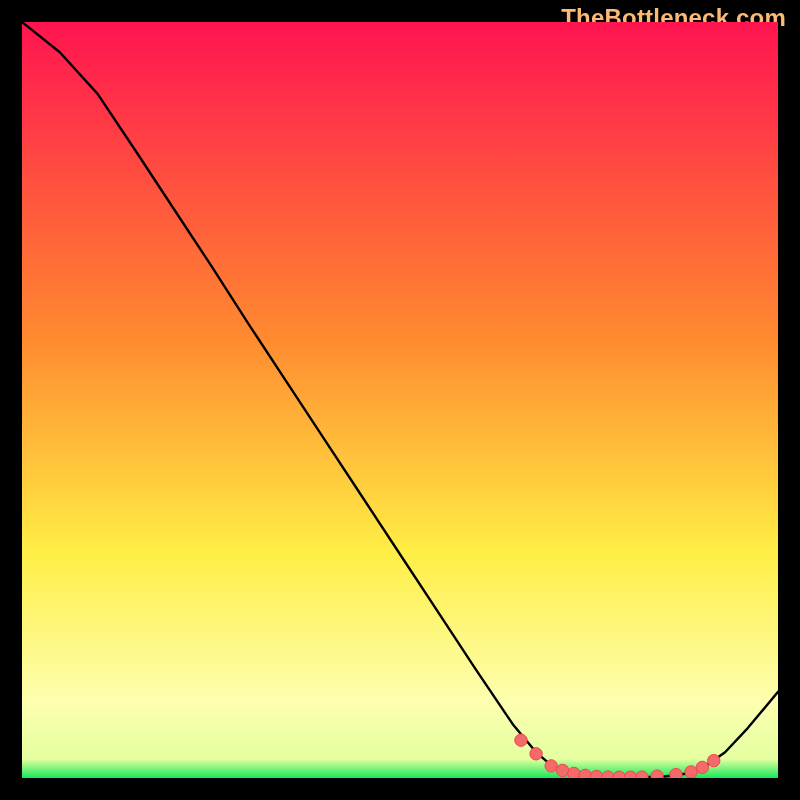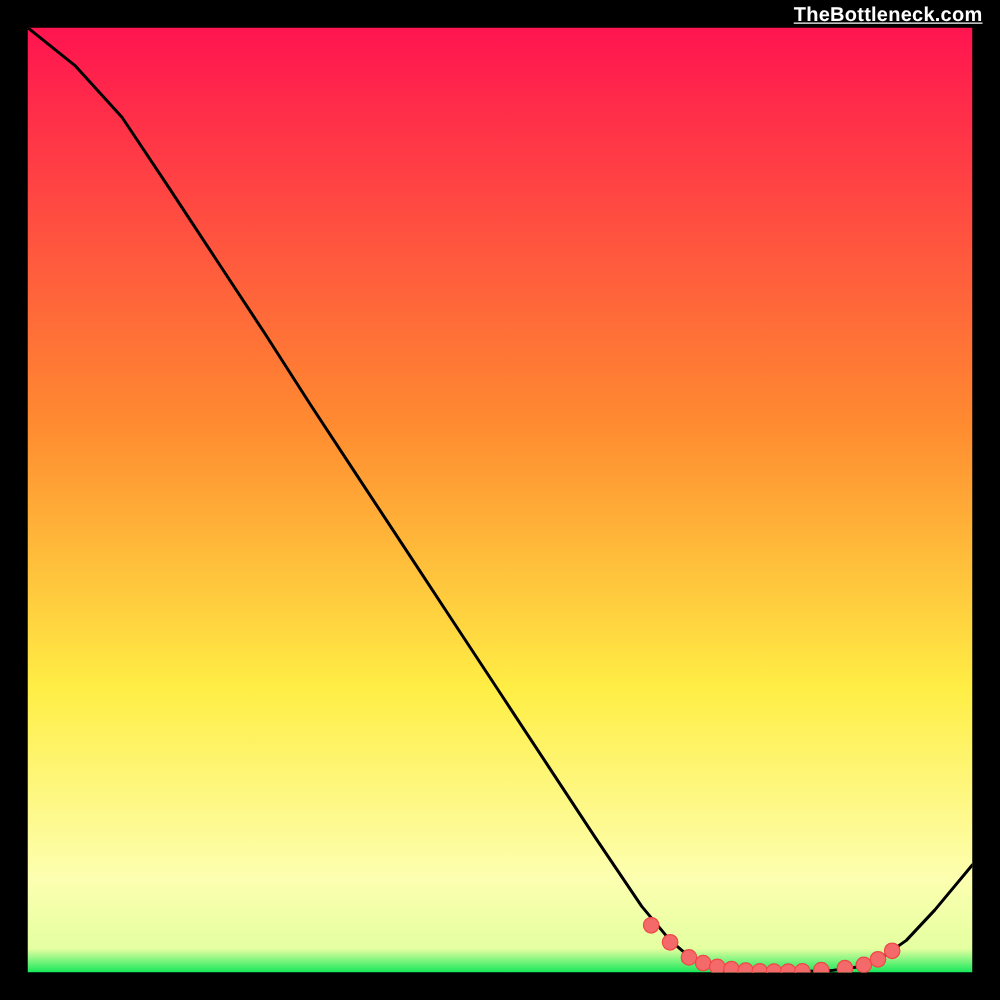--- a/index.html
+++ b/index.html
@@ -14,26 +14,25 @@
   .stage {
     position: relative;
     width: 800px;
     height: 800px;
     background: #000;
   }
   .watermark {
     position: absolute;
     top: 4px;
     right: 14px;
-    color: #ffffff;
-    font-size: 16px;
+    color: #fdba74;
+    font-size: 24px;
     font-weight: 600;
     letter-spacing: 0.2px;
     user-select: none;
-    text-decoration: underline;
   }
   .plot {
     position: absolute;
     left: 22px;
     top: 22px;
     width: 756px;
     height: 756px;
   }
   .plot svg {
     display: block;

